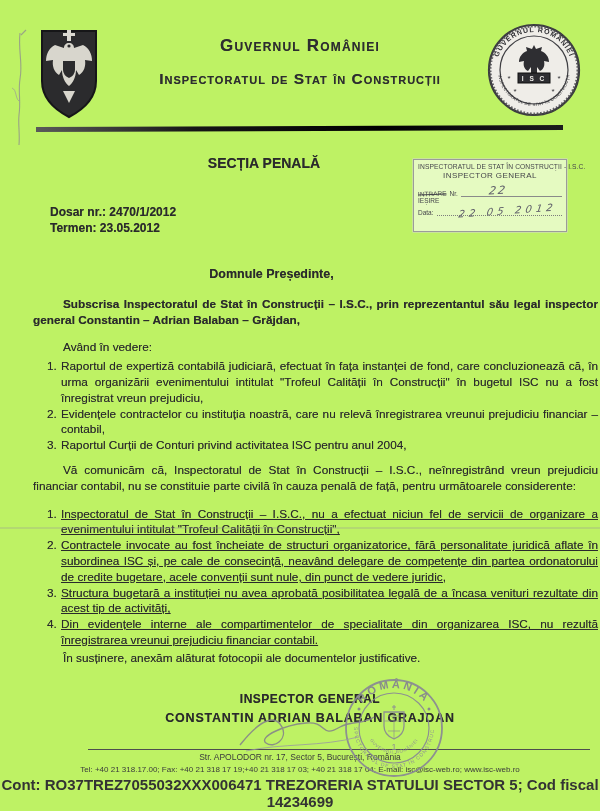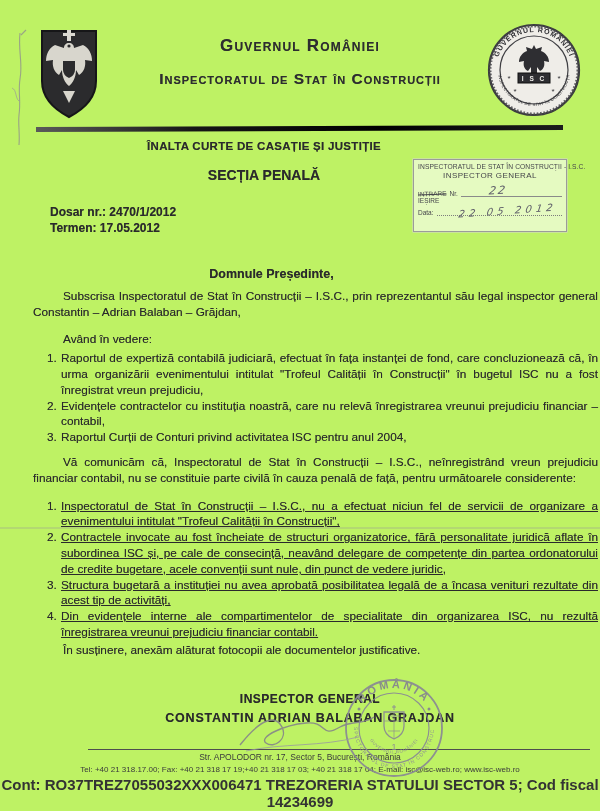--- a/index.html
+++ b/index.html
@@ -37,21 +37,21 @@
   .hand{position:absolute;bottom:-1px;left:28%;font-family:"DejaVu Sans",sans-serif;
     font-style:italic;color:#5f5f6a;font-size:11px;transform:skewX(-12deg) rotate(-4deg);
     letter-spacing:2px;white-space:nowrap;}
   .hand-date{left:18%;letter-spacing:4px;font-size:10px;}
   
   .caseinfo{position:absolute;left:50px;top:205px;font-weight:bold;font-size:12px;line-height:15.5px;}
   
   .bodytext{position:absolute;left:33px;top:261px;width:565px;font-size:11.8px;line-height:15.8px;}
   .salutation{font-weight:bold;font-size:12.5px;text-align:center;padding-right:88px;margin-top:6px;}
   .para{text-align:justify;text-indent:30px;}
-  .p-intro{margin-top:6px;}
+  .p-intro{margin-top:14px;font-weight:bold;}
   .p-having{margin-top:12px;text-indent:30px;}
   .p-main{margin-top:9px;}
   .p-closing{margin-top:2px;text-indent:30px;}
   ol{margin:3px 0 0 0;padding-left:27px;}
   ol.l2{margin-top:12px;text-decoration:underline;}
   li{text-align:justify;padding-left:1px;}
   
   .sig-block{position:absolute;left:140px;top:692px;width:340px;text-align:center;z-index:2;}
   .sig-title{font-weight:bold;font-size:12px;letter-spacing:.5px;}
   .sig-name{font-weight:bold;font-size:12.5px;letter-spacing:.8px;margin-top:5px;}
@@ -112,21 +112,20 @@
     <text x="47" y="58" font-size="6.5" font-weight="bold" fill="#f2f0ec" text-anchor="middle" letter-spacing="2">I S C</text>
     <text x="22" y="58" font-size="8" fill="#2e2e32" text-anchor="middle">*</text>
     <text x="72" y="58" font-size="8" fill="#2e2e32" text-anchor="middle">*</text>
     <text x="28" y="71" font-size="8" fill="#2e2e32" text-anchor="middle">*</text>
     <text x="66" y="71" font-size="8" fill="#2e2e32" text-anchor="middle">*</text>
   </svg>
 
   <div class="thick-rule"></div>
 
   <div class="court">
-    <div class="court-1 txt">ÎNALTA CURTE DE CASAȚIE ȘI JUSTIȚIE</div>
     <div class="court-2 txt">SECȚIA PENALĂ</div>
   </div>
 
   <div class="regbox">
     <div class="rb-org">INSPECTORATUL DE STAT ÎN CONSTRUCȚII - I.S.C.</div>
     <div class="rb-office">INSPECTOR GENERAL</div>
     <div class="rb-row rb-row1">
       <span class="rb-strike">INTRARE</span>
       <span>Nr.</span>
       <span class="rb-line">
@@ -139,21 +138,21 @@
     <div class="rb-row">
       <span>Data:</span>
       <span class="rb-dotline">
         <span class="hand hand-date">22 05 2012</span>
       </span>
     </div>
   </div>
 
   <div class="caseinfo txt">
     <div>Dosar nr.: 2470/1/2012</div>
-    <div>Termen: 17.05.2012</div>
+    <div>Termen: 23.05.2012</div>
   </div>
 
   <div class="bodytext txt">
     <div class="salutation">Domnule Președinte,</div>
     <div class="para p-intro">Subscrisa Inspectoratul  de Stat în Construcții – I.S.C., prin reprezentantul său legal inspector general Constantin – Adrian Balaban – Grăjdan,</div>
     <div class="p-having">Având în vedere:</div>
     <ol class="l1">
       <li>Raportul de expertiză contabilă judiciară, efectuat în fața instanței de fond, care concluzionează că, în urma organizării evenimentului intitulat "Trofeul Calității în Construcții" în bugetul ISC nu a fost înregistrat vreun prejudiciu,</li>
       <li>Evidențele contractelor cu instituția noastră, care nu relevă înregistrarea vreunui prejudiciu financiar – contabil,</li>
       <li>Raportul Curții de Conturi privind activitatea ISC pentru anul 2004,</li>

